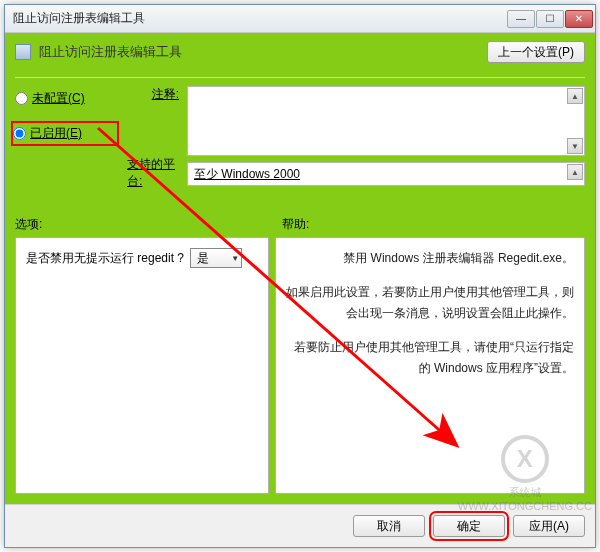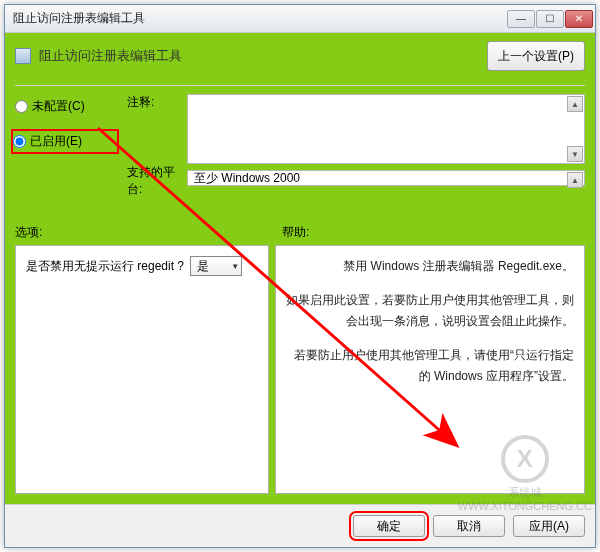--- a/index.html
+++ b/index.html
@@ -56,65 +56,66 @@
       margin-bottom: 10px;
     }
     .header-icon {
       width: 16px; height: 16px;
       background: linear-gradient(#dce8f4,#a6c2de);
       border: 1px solid #6a8cae;
     }
     .header-title { font-size: 13px; color: #333; }
     .header-spacer { flex: 1; }
     .nav-btn {
-      height: 30px;
+      height: 22px;
       padding: 0 10px;
       border: 1px solid #9a9a9a;
       background: linear-gradient(#fdfdfd,#e6e6e6);
       font-size: 12px;
       border-radius: 3px;
     }
     hr.sep { border: none; border-top: 1px solid #d0d0d0; margin: 4px 0 8px; }
     .config-block {
       display: flex;
       gap: 8px;
       margin-bottom: 6px;
+      text-decoration: underline;
     }
     .radios {
       width: 104px;
       display: flex;
       flex-direction: column;
       gap: 14px;
       padding-top: 4px;
     }
     .radio-row { display: flex; align-items: center; gap: 4px; white-space: nowrap;}
     .radio-row input { margin: 0; }
     .highlight-box { border: 2px solid #ff0000; padding: 2px 0; margin-left:-4px;}
     .labels-col {
       width: 52px;
       display: flex;
       flex-direction: column;
     }
-    .labels-col .lbl { height: 70px; }
+    .labels-col .lbl { height: 70px; text-align: right; }
     .comment-area {
       flex:1;
       display:flex;
       flex-direction:column;
       gap:6px;
     }
     .comment-box {
       border: 1px solid #b8b8b8;
       background: #fff;
       height: 70px;
       position: relative;
     }
     .platform-box {
       border: 1px solid #b8b8b8;
       background: #fff;
-      height: 16px;
+      height: 24px;
       padding: 4px 6px;
       display: flex;
       align-items: center;
       position: relative;
     }
     .scroll-btn {
       position: absolute;
       right: 1px;
       width: 16px; height: 16px;
       background: linear-gradient(#f0f0f0,#d8d8d8);
@@ -277,22 +278,22 @@
         <div class="help-text">
           <p>禁用 Windows 注册表编辑器 Regedit.exe。</p>
           <p>如果启用此设置，若要防止用户使用其他管理工具，则会出现一条消息，说明设置会阻止此操作。</p>
           <p>若要防止用户使用其他管理工具，请使用“只运行指定的 Windows 应用程序”设置。</p>
         </div>
       </div>
     </div>
   </div>
 
   <div class="footer">
+    <button class="action-btn"><span>取消</span></button>
     <button class="action-btn highlight"><span>确定</span></button>
-    <button class="action-btn"><span>取消</span></button>
     <button class="action-btn"><span>应用(A)</span></button>
   </div>
 </div>
 
 <svg class="arrow-svg">
   <defs>
     <marker id="ah" markerWidth="14" markerHeight="14" refX="10" refY="5" orient="auto">
       <path d="M0,0 L12,5 L0,10 L3,5 Z" fill="#ff0000"></path>
     </marker>
   </defs>

